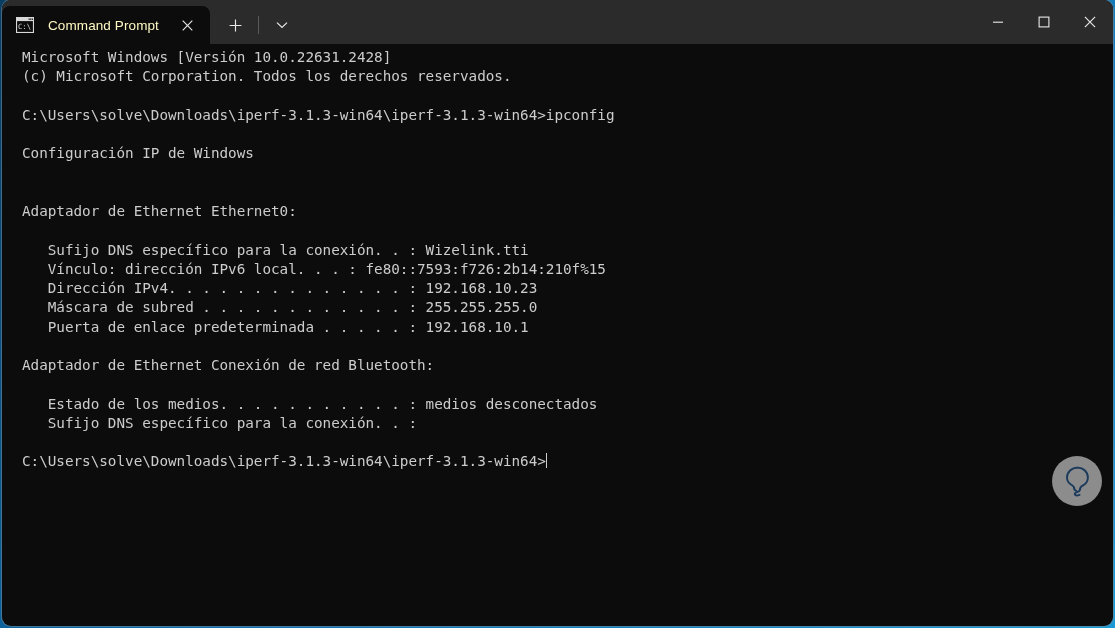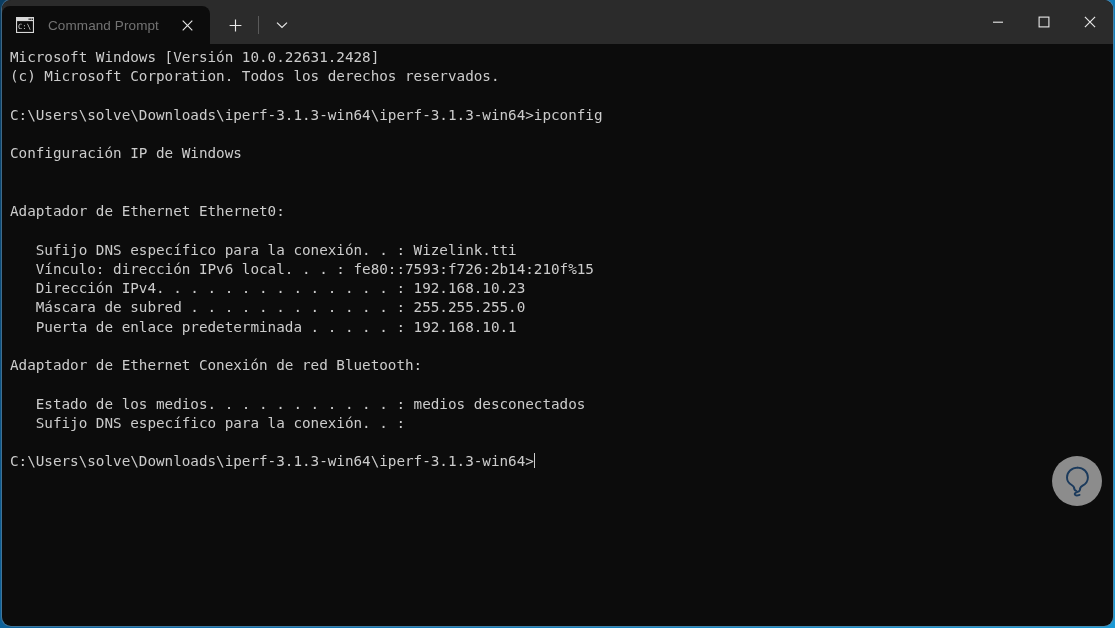--- a/index.html
+++ b/index.html
@@ -65,21 +65,21 @@
 
   .tab-icon {
     width: 18px;
     height: 16px;
     flex: 0 0 auto;
     margin-right: 14px;
     position: relative;
   }
 
   .tab-title {
-    color: #737373;
+    color: #fef9c3;
     font-size: 13.5px;
     font-family: "Liberation Sans", sans-serif;
     letter-spacing: 0.1px;
     flex: 1 1 auto;
     white-space: nowrap;
     overflow: hidden;
   }
 
   .tab-close {
     width: 26px;
@@ -132,21 +132,21 @@
     align-items: center;
     justify-content: center;
     color: #eaeaea;
   }
 
   
   #terminal {
     position: relative;
     height: 472px;
     background: #0c0c0c;
-    padding: 4px 0 0 8px;
+    padding: 4px 0 0 20px;
     box-sizing: border-box;
     overflow: hidden;
   }
 
   #console-text {
     margin: 0;
     color: #cccccc;
     font-family: "DejaVu Sans Mono", "Liberation Mono", monospace;
     font-size: 14.3px;
     line-height: 19.25px;

